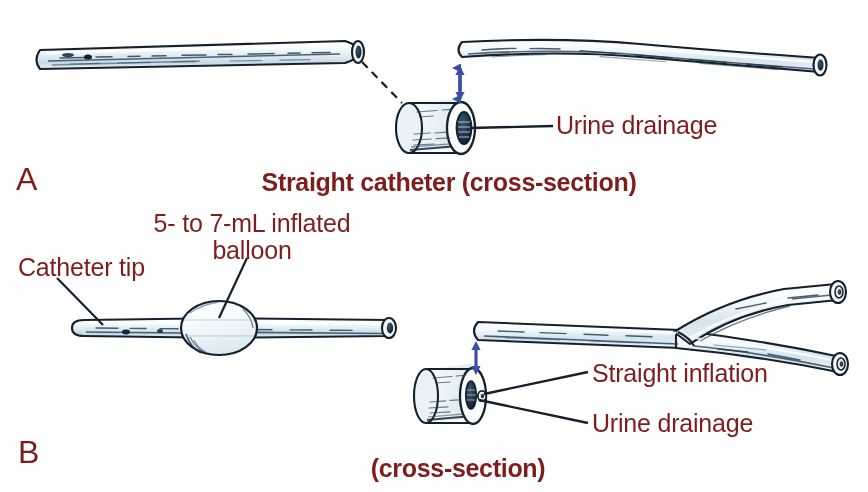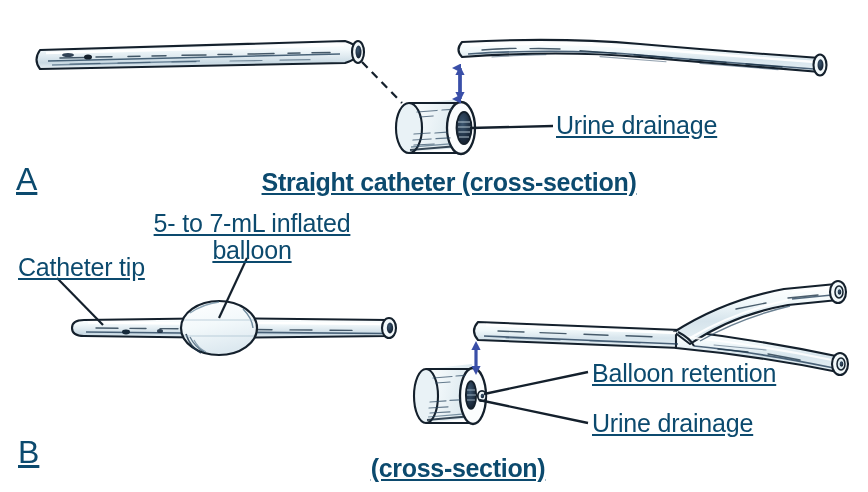--- a/index.html
+++ b/index.html
@@ -19,24 +19,23 @@
   }
   #figure svg.layer {
     position: absolute;
     left: 0;
     top: 0;
     width: 868px;
     height: 492px;
   }
   .txt {
     position: absolute;
-    color: #0c4a6e;
+    color: #7f1d1d;
     white-space: pre;
     line-height: 1.08;
-    text-decoration: underline;
   }
   .label-plain {
     font-size: 25px;
     font-weight: 400;
     letter-spacing: -0.2px;
   }
   .caption-bold {
     font-size: 25px;
     font-weight: 700;
     letter-spacing: -0.3px;
@@ -326,19 +325,19 @@
 
   <div class="txt caption-bold center" style="left:449px; top:169px;">Straight catheter (cross-section)</div>
 
   <div class="txt panel-letter" style="left:18px; top:435px;">B</div>
 
   <div class="txt label-plain center" style="left:252px; top:210px;">5- to 7-mL inflated</div>
   <div class="txt label-plain center" style="left:252px; top:237px;">balloon</div>
 
   <div class="txt label-plain" style="left:18px; top:254px;">Catheter tip</div>
 
-  <div class="txt label-plain" style="left:592px; top:360px;">Balloon retention</div>
+  <div class="txt label-plain" style="left:592px; top:360px;">Straight inflation</div>
 
   <div class="txt label-plain" style="left:592px; top:410px;">Urine drainage</div>
 
   <div class="txt caption-bold center" style="left:458px; top:455px;">(cross-section)</div>
 
 </div>
 
 </body></html>

